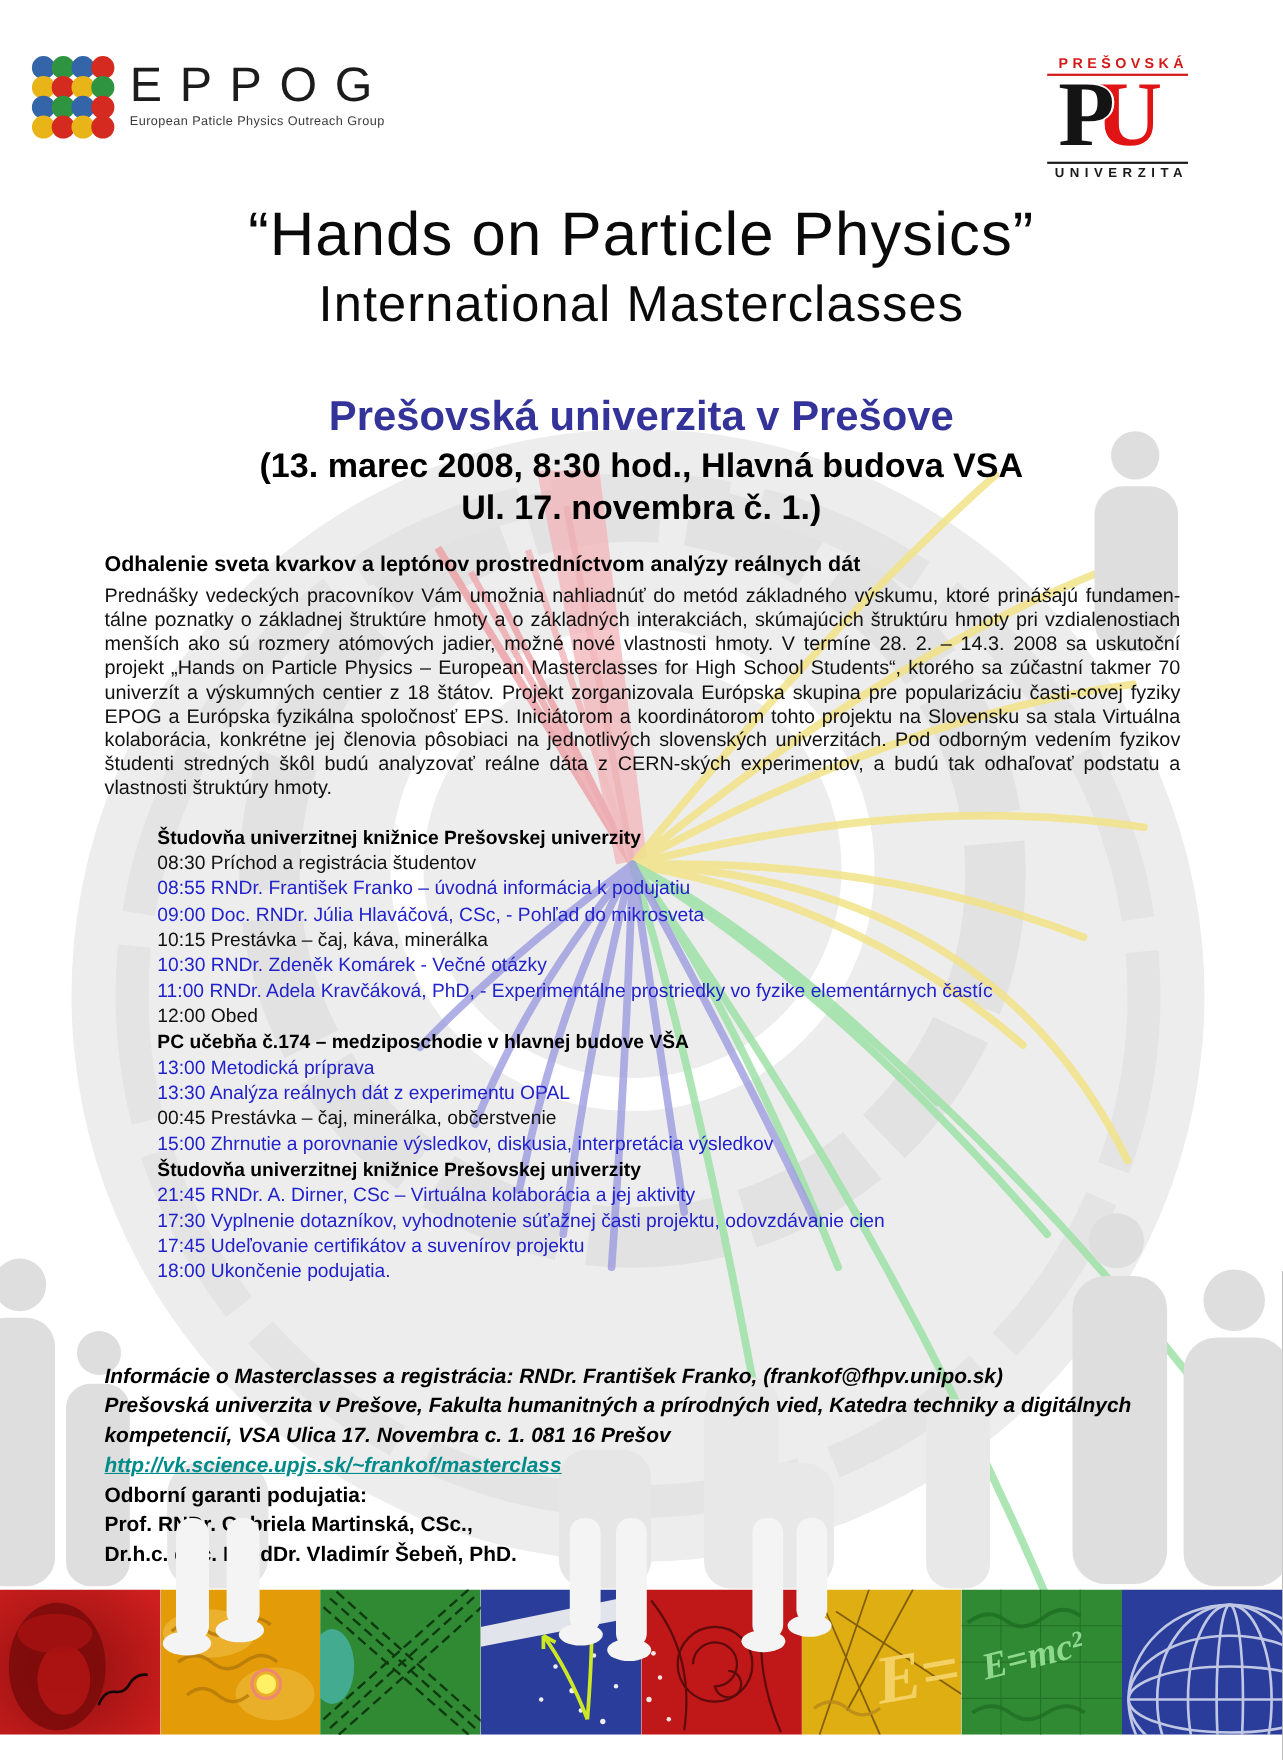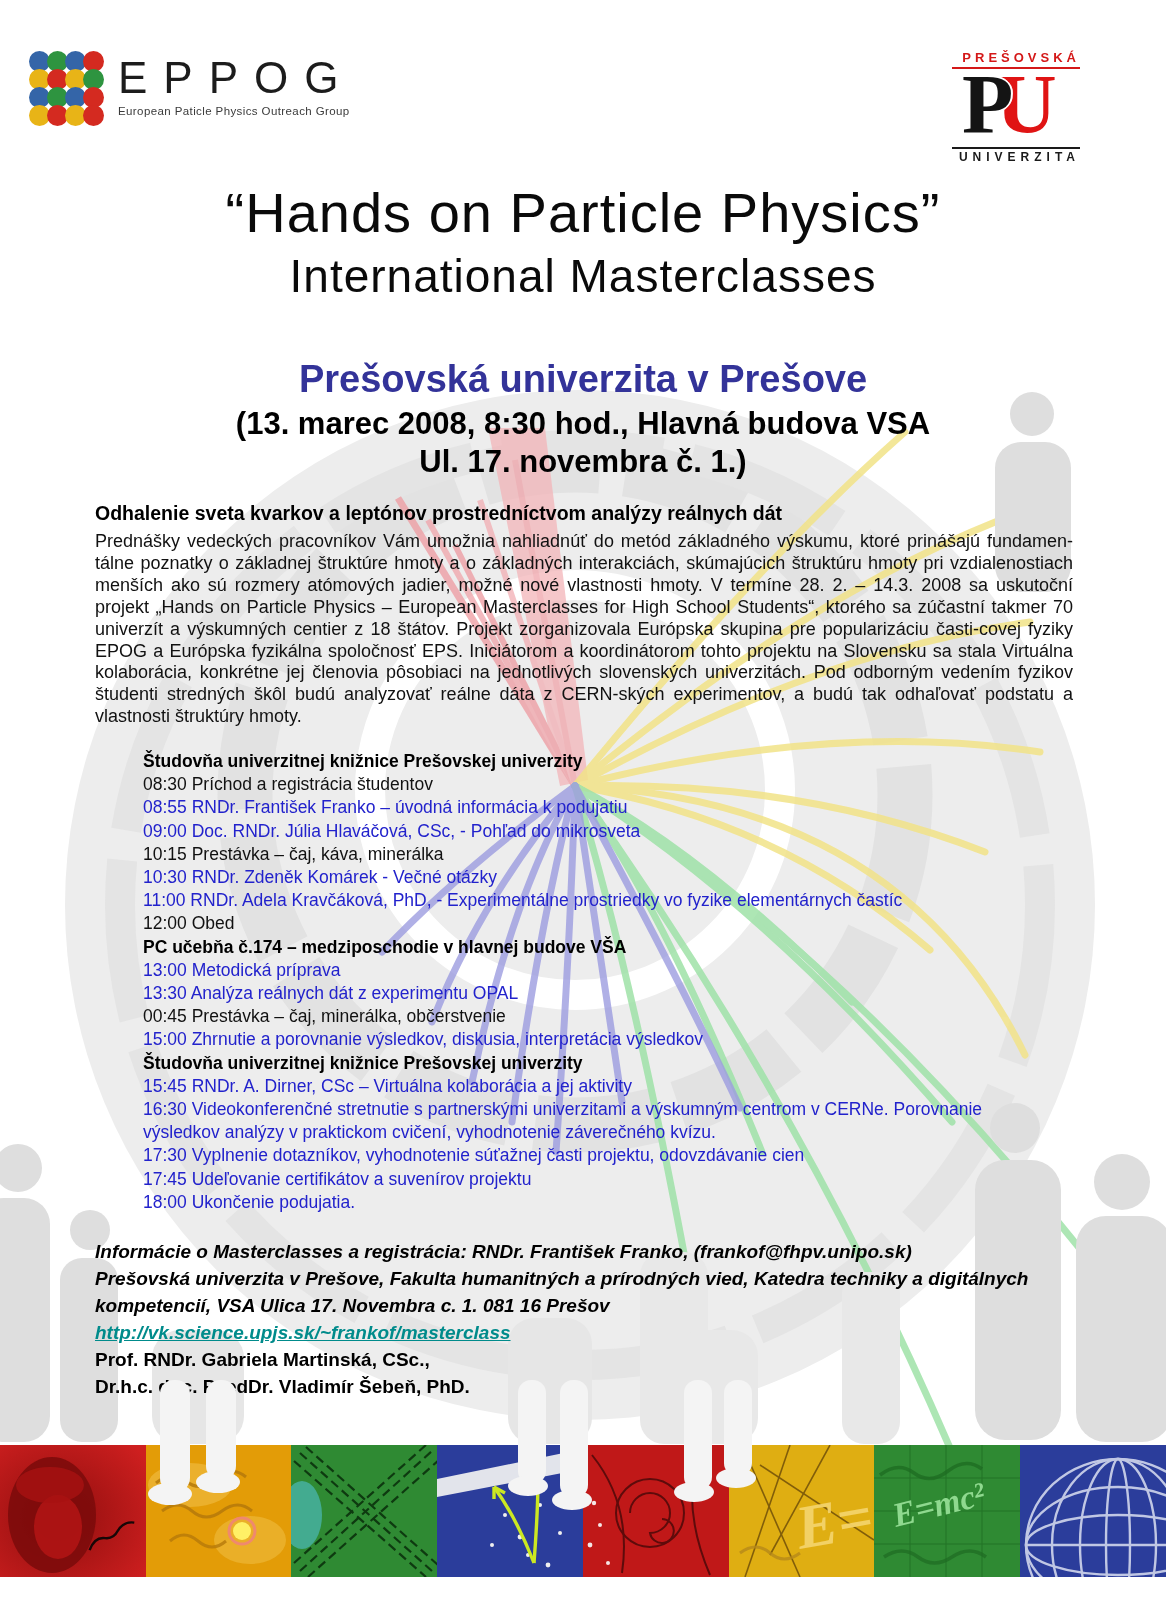--- a/index.html
+++ b/index.html
@@ -177,31 +177,31 @@
       <div class="sch-black">10:15 Prestávka – čaj, káva, minerálka</div>
       <div class="sch-blue" style="color: rgb(34, 34, 204);">10:30 RNDr. Zdeněk Komárek - Večné otázky</div>
       <div class="sch-blue" style="color: rgb(34, 34, 204);">11:00 RNDr. Adela Kravčáková, PhD, - Experimentálne prostriedky vo fyzike elementárnych častíc</div>
       <div class="sch-black">12:00 Obed</div>
       <div class="sch-bold"> PC učebňa č.174 – medziposchodie v hlavnej budove VŠA</div>
       <div class="sch-blue" style="color: rgb(34, 34, 204);">13:00 Metodická príprava</div>
       <div class="sch-blue" style="color: rgb(34, 34, 204);">13:30 Analýza reálnych dát z experimentu OPAL</div>
       <div class="sch-black">00:45 Prestávka – čaj, minerálka, občerstvenie</div>
       <div class="sch-blue" style="color: rgb(34, 34, 204);">15:00 Zhrnutie a porovnanie výsledkov, diskusia, interpretácia výsledkov</div>
       <div class="sch-bold">Študovňa univerzitnej knižnice Prešovskej univerzity</div>
-      <div class="sch-blue" style="color: rgb(34, 34, 204);">15:45 RNDr. A. Dirner, CSc – Virtuálna kolaborácia a jej aktivity</div>
-      <div class="sch-blue" style="color: rgb(34, 34, 204);">16:30 Videokonferenčné stretnutie s partnerskými univerzitami a výskumným centrom v CERNe. Porovnanie výsledkov analýzy v praktickom cvičení, vyhodnotenie záverečného kvízu.</div>
+      <div class="sch-blue" style="color: rgb(34, 34, 204);">21:45 RNDr. A. Dirner, CSc – Virtuálna kolaborácia a jej aktivity</div>
       <div class="sch-blue" style="color: rgb(34, 34, 204);">17:30 Vyplnenie dotazníkov, vyhodnotenie súťažnej časti projektu, odovzdávanie cien</div>
       <div class="sch-blue" style="color: rgb(34, 34, 204);">17:45 Udeľovanie certifikátov a suvenírov projektu</div>
       <div class="sch-blue" style="color: rgb(34, 34, 204);">18:00 Ukončenie podujatia.</div>
     </div>
 
   <div class="contact">
     <div class="c-it">Informácie o Masterclasses a registrácia: RNDr. František Franko, (frankof@fhpv.unipo.sk)</div>
     <div class="c-it">Prešovská univerzita v Prešove, Fakulta humanitných a prírodných vied, Katedra techniky a digitálnych kompetencií, VSA Ulica 17. Novembra c. 1. 081 16  Prešov</div>
     <a href="#" class="c-url">http://vk.science.upjs.sk/~frankof/masterclass</a>
+    <div class="c-b">Odborní garanti podujatia:</div>
     <div class="c-b">Prof. RNDr. Gabriela Martinská, CSc.,</div>
     <div class="c-b">Dr.h.c. doc. PaedDr. Vladimír Šebeň, PhD.</div>
   </div>
 
   <svg class="strip" width="1166" height="132" viewBox="0 0 1166 132" aria-hidden="true">
     <defs>
       <radialGradient id="gRed" cx="40%" cy="55%" r="75%">
         <stop offset="0%" stop-color="#8F0E0E"></stop>
           <stop offset="100%" stop-color="#CE1F1F"></stop>
       </radialGradient>

